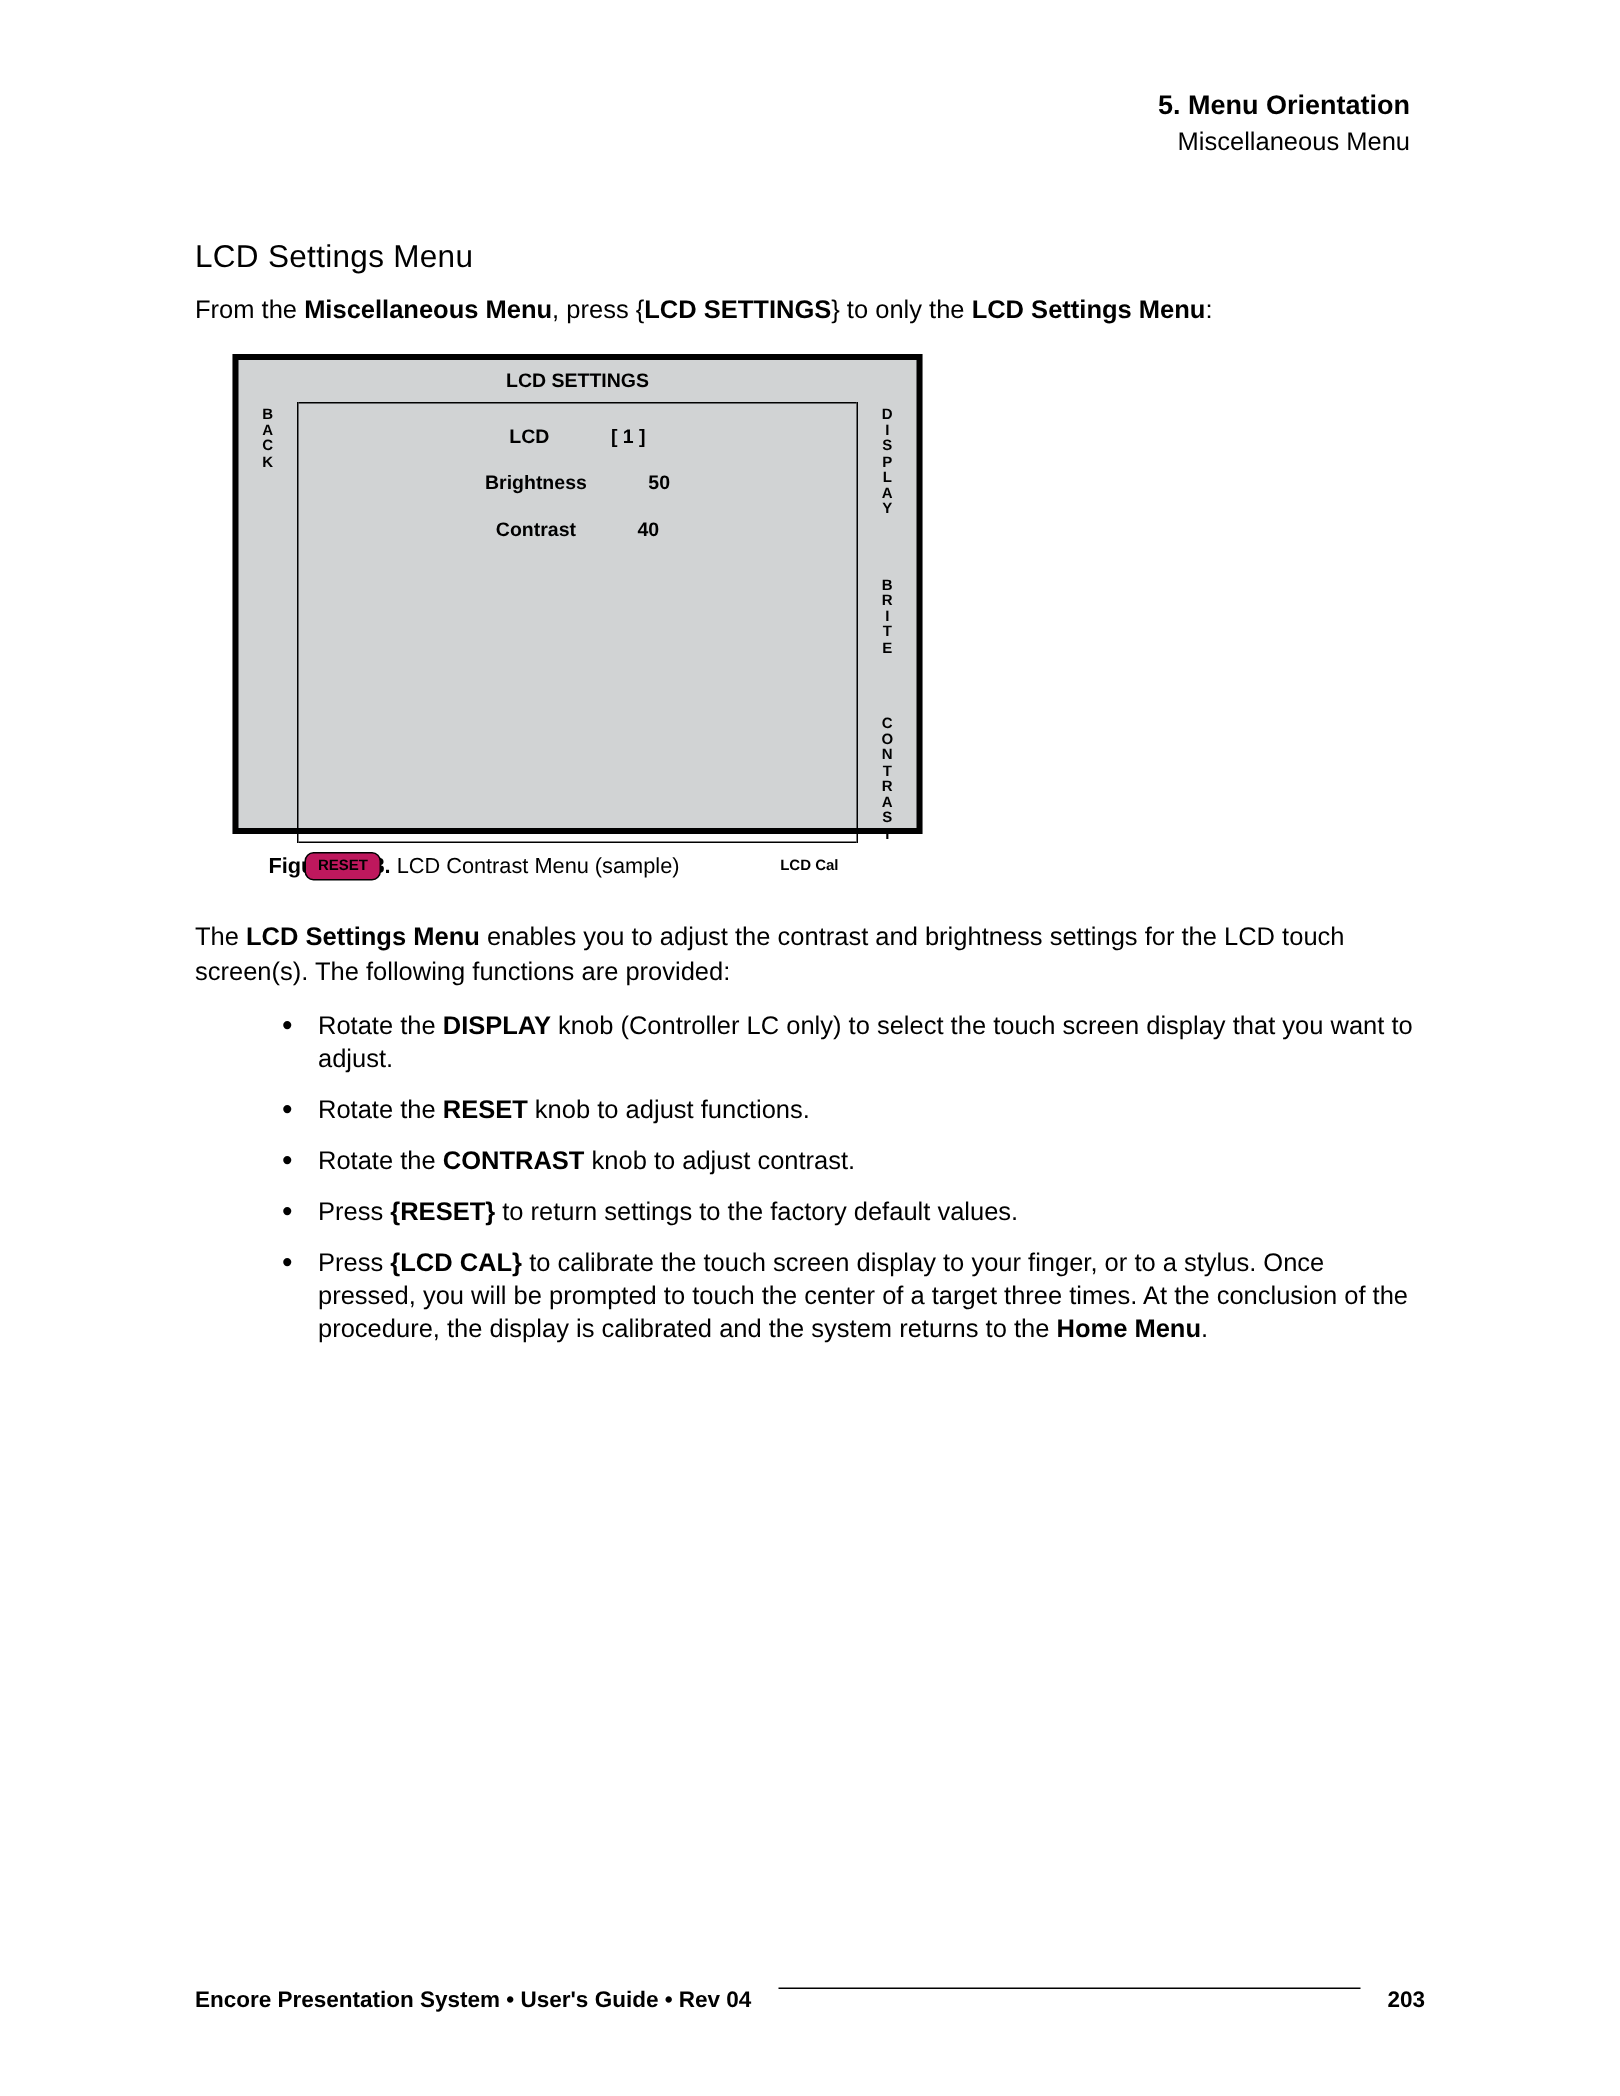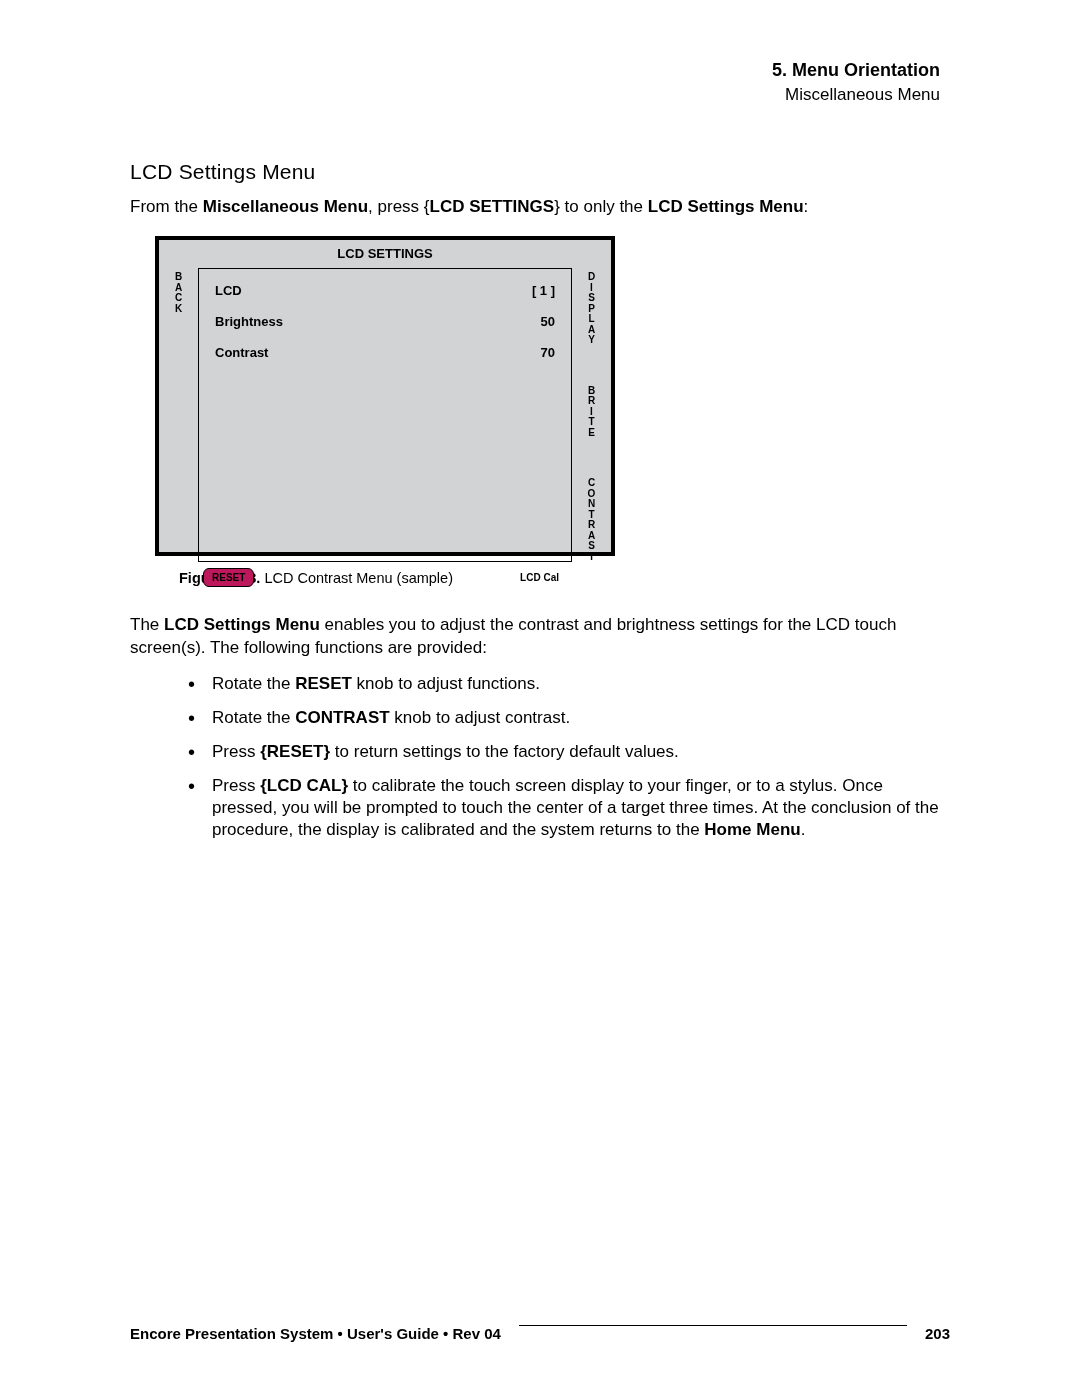--- a/index.html
+++ b/index.html
@@ -62,21 +62,21 @@
     white-space: pre;
   }
   .lcd-body {
     grid-column: 2; grid-row: 2;
     border-top: 1.5px solid #000;
     border-bottom: 1.5px solid #000;
     padding: 14px 16px 10px 16px;
     font-size: 13px;
     font-weight: bold;
   }
-  .lcd-row { display: flex; justify-content: space-between; margin-bottom: 16px; gap: 41px; }
+  .lcd-row { display: flex; justify-content: center; margin-bottom: 16px; gap: 41px; }
   .lcd-right {
     grid-column: 3; grid-row: 2;
     border-left: 1.5px solid #000;
     display: flex;
     flex-direction: column;
     justify-content: flex-start;
     gap: 40px;
     padding-top: 4px;
   }
   .rlabel { font-size: 10px; font-weight: bold; text-align: center; line-height: 1.05; white-space: pre; }
@@ -162,21 +162,21 @@
         <div class="lcd-row">
           <span>LCD</span>
           <span>[ 1 ]</span>
         </div>
         <div class="lcd-row">
           <span>Brightness</span>
           <span>50</span>
         </div>
         <div class="lcd-row">
           <span>Contrast</span>
-          <span>70</span>
+          <span>40</span>
         </div>
       </div>
 
       <div class="lcd-right">
         <div class="rlabel">D
 I
 S
 P
 L
 A
@@ -207,20 +207,23 @@
     <span class="figlabel">Figure 5-48.</span><span>  LCD Contrast Menu  (sample)</span>
   </div>
 </div>
 
 <p class="desc-para">
   <span>The </span><strong>LCD Settings Menu</strong><span> enables you to adjust the contrast and brightness settings for the LCD touch screen(s).  The following functions are provided:</span>
 </p>
 
 <ul class="bullets">
   <li>
+    <span>Rotate the </span><strong>DISPLAY</strong><span> knob (Controller LC only) to select the touch screen display that you want to adjust.</span>
+  </li>
+  <li>
     <span>Rotate the </span><strong>RESET</strong><span> knob to adjust functions.</span>
   </li>
   <li>
     <span>Rotate the </span><strong>CONTRAST</strong><span> knob to adjust contrast.</span>
   </li>
   <li>
     <span>Press </span><strong>{RESET}</strong><span> to return settings to the factory default values.</span>
   </li>
   <li>
     <span>Press </span><strong>{LCD CAL}</strong><span> to calibrate the touch screen display to your finger, or to a stylus.  Once pressed, you will be prompted to touch the center of a target three times.  At the conclusion of the procedure, the display is calibrated and the system returns to the </span><strong>Home Menu</strong><span>.</span>

